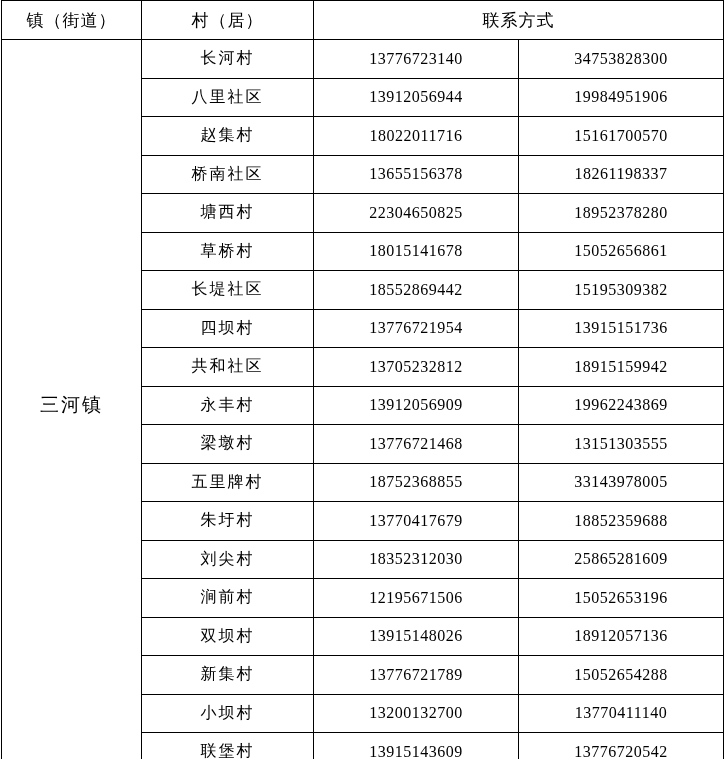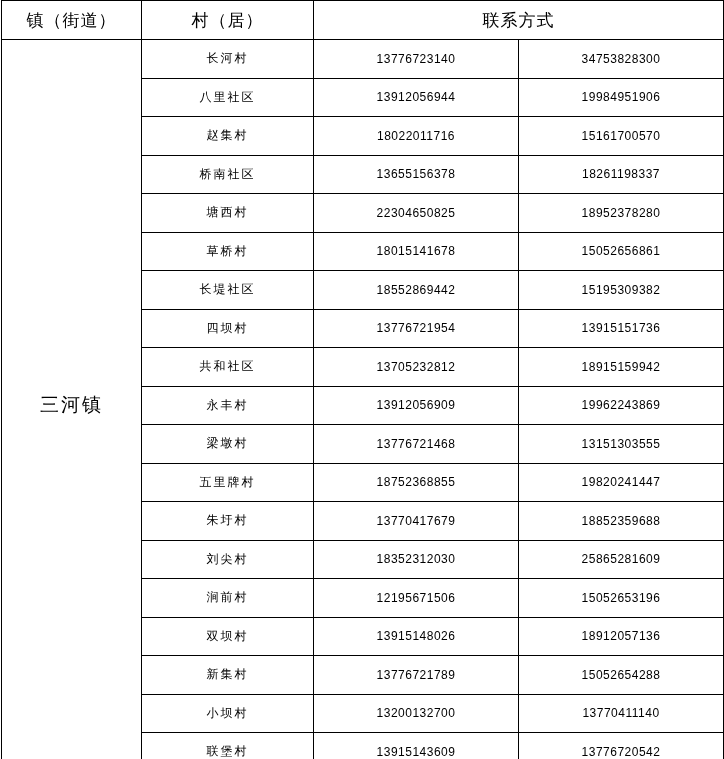--- a/index.html
+++ b/index.html
@@ -34,35 +34,35 @@
     font-weight: normal;
   }
   thead th {
     height: 38px;
     font-size: 17px;
     font-weight: bold;
     letter-spacing: 1px;
   }
   tbody td {
     height: 37.5px;
-    font-size: 12px;
+    font-size: 16px;
   }
   .col-town { width: 140px; }
   .col-village { width: 172px; }
   .col-phone { width: 205px; }
   td.town-cell {
     font-size: 19px;
     font-weight: bold;
     letter-spacing: 2px;
   }
   td.village-cell {
     letter-spacing: 2px;
   }
   td.phone-cell {
-    font-family: Liberation Sans, sans-serif;
+    font-family: Liberation Serif, serif;
     letter-spacing: 0.5px;
   }
 </style>
 </head>
 <body>
 
 <div class="table-wrap">
   <table class="contact-table">
     <colgroup>
       <col class="col-town">
@@ -130,21 +130,21 @@
         <td class="phone-cell">19962243869</td>
       </tr>
       <tr>
         <td class="village-cell">梁墩村</td>
         <td class="phone-cell">13776721468</td>
         <td class="phone-cell">13151303555</td>
       </tr>
       <tr>
         <td class="village-cell">五里牌村</td>
         <td class="phone-cell">18752368855</td>
-        <td class="phone-cell">19820241447</td>
+        <td class="phone-cell">33143978005</td>
       </tr>
       <tr>
         <td class="village-cell">朱圩村</td>
         <td class="phone-cell">13770417679</td>
         <td class="phone-cell">18852359688</td>
       </tr>
       <tr>
         <td class="village-cell">刘尖村</td>
         <td class="phone-cell">18352312030</td>
         <td class="phone-cell">25865281609</td>

